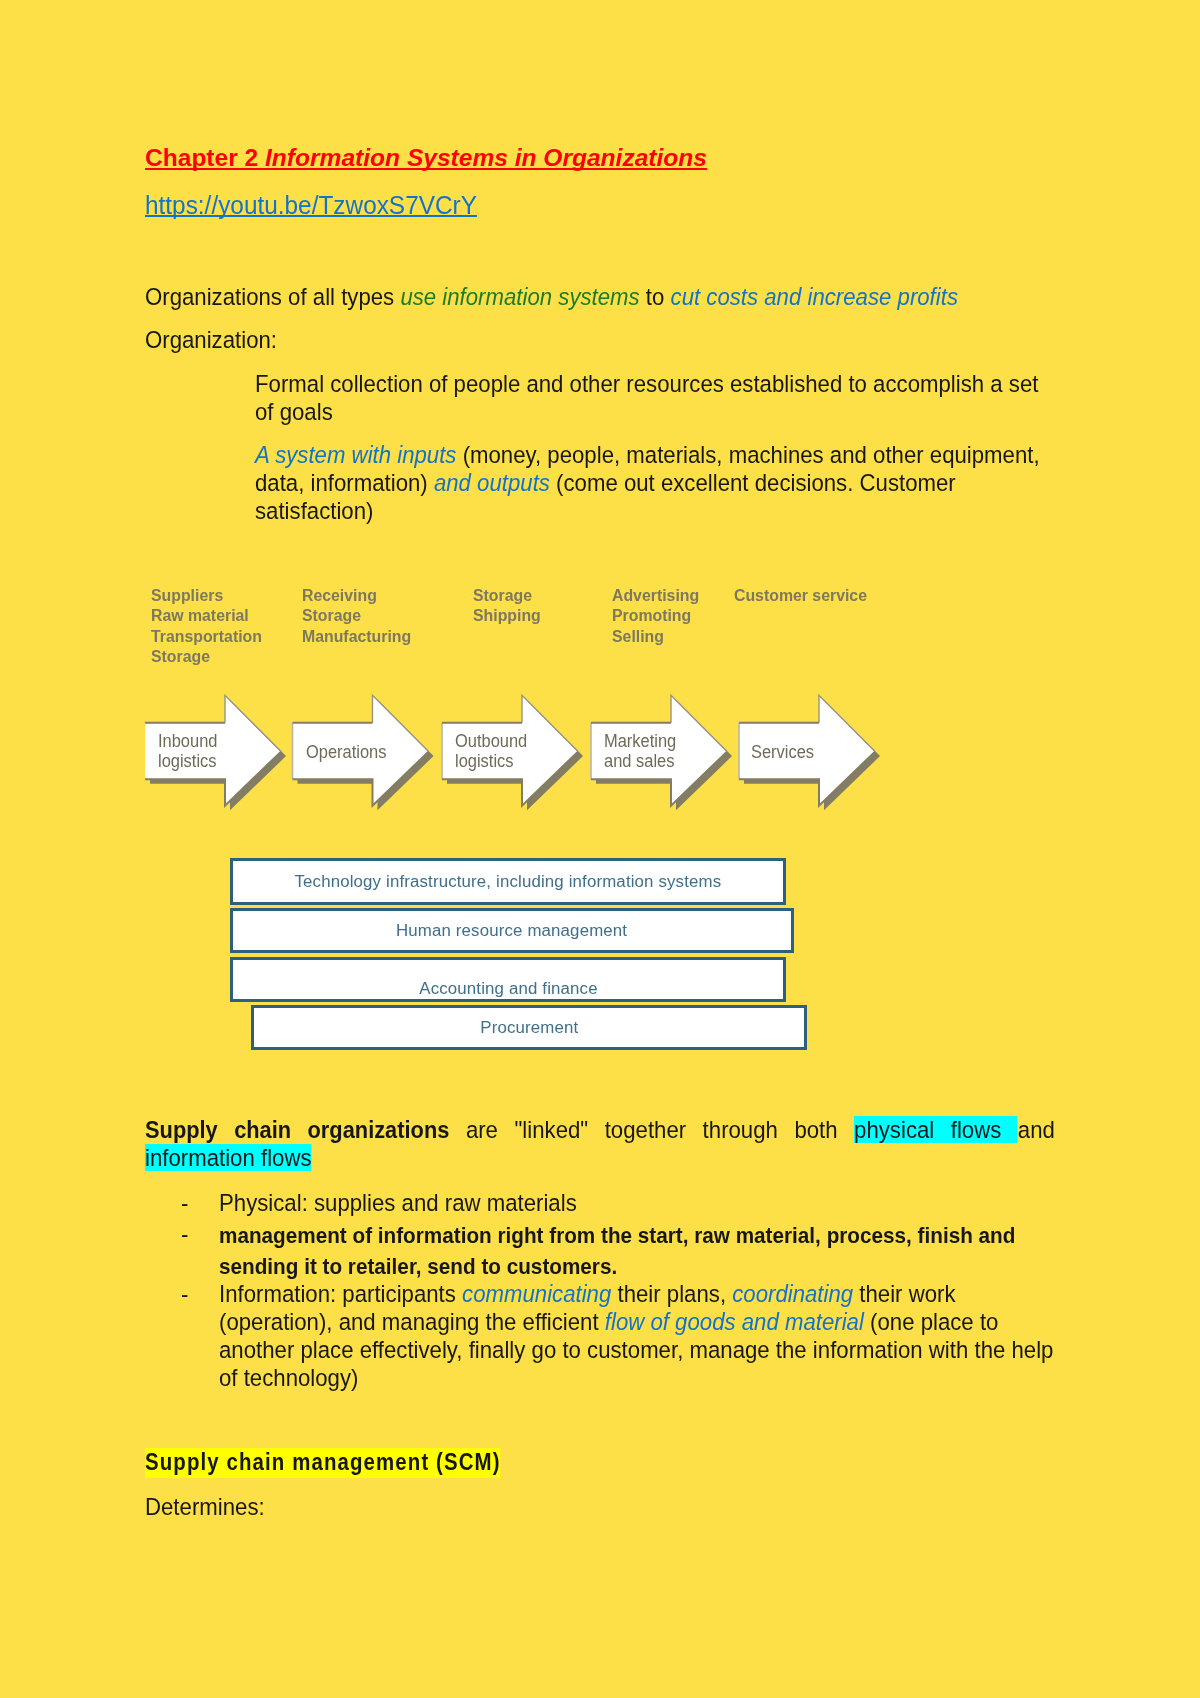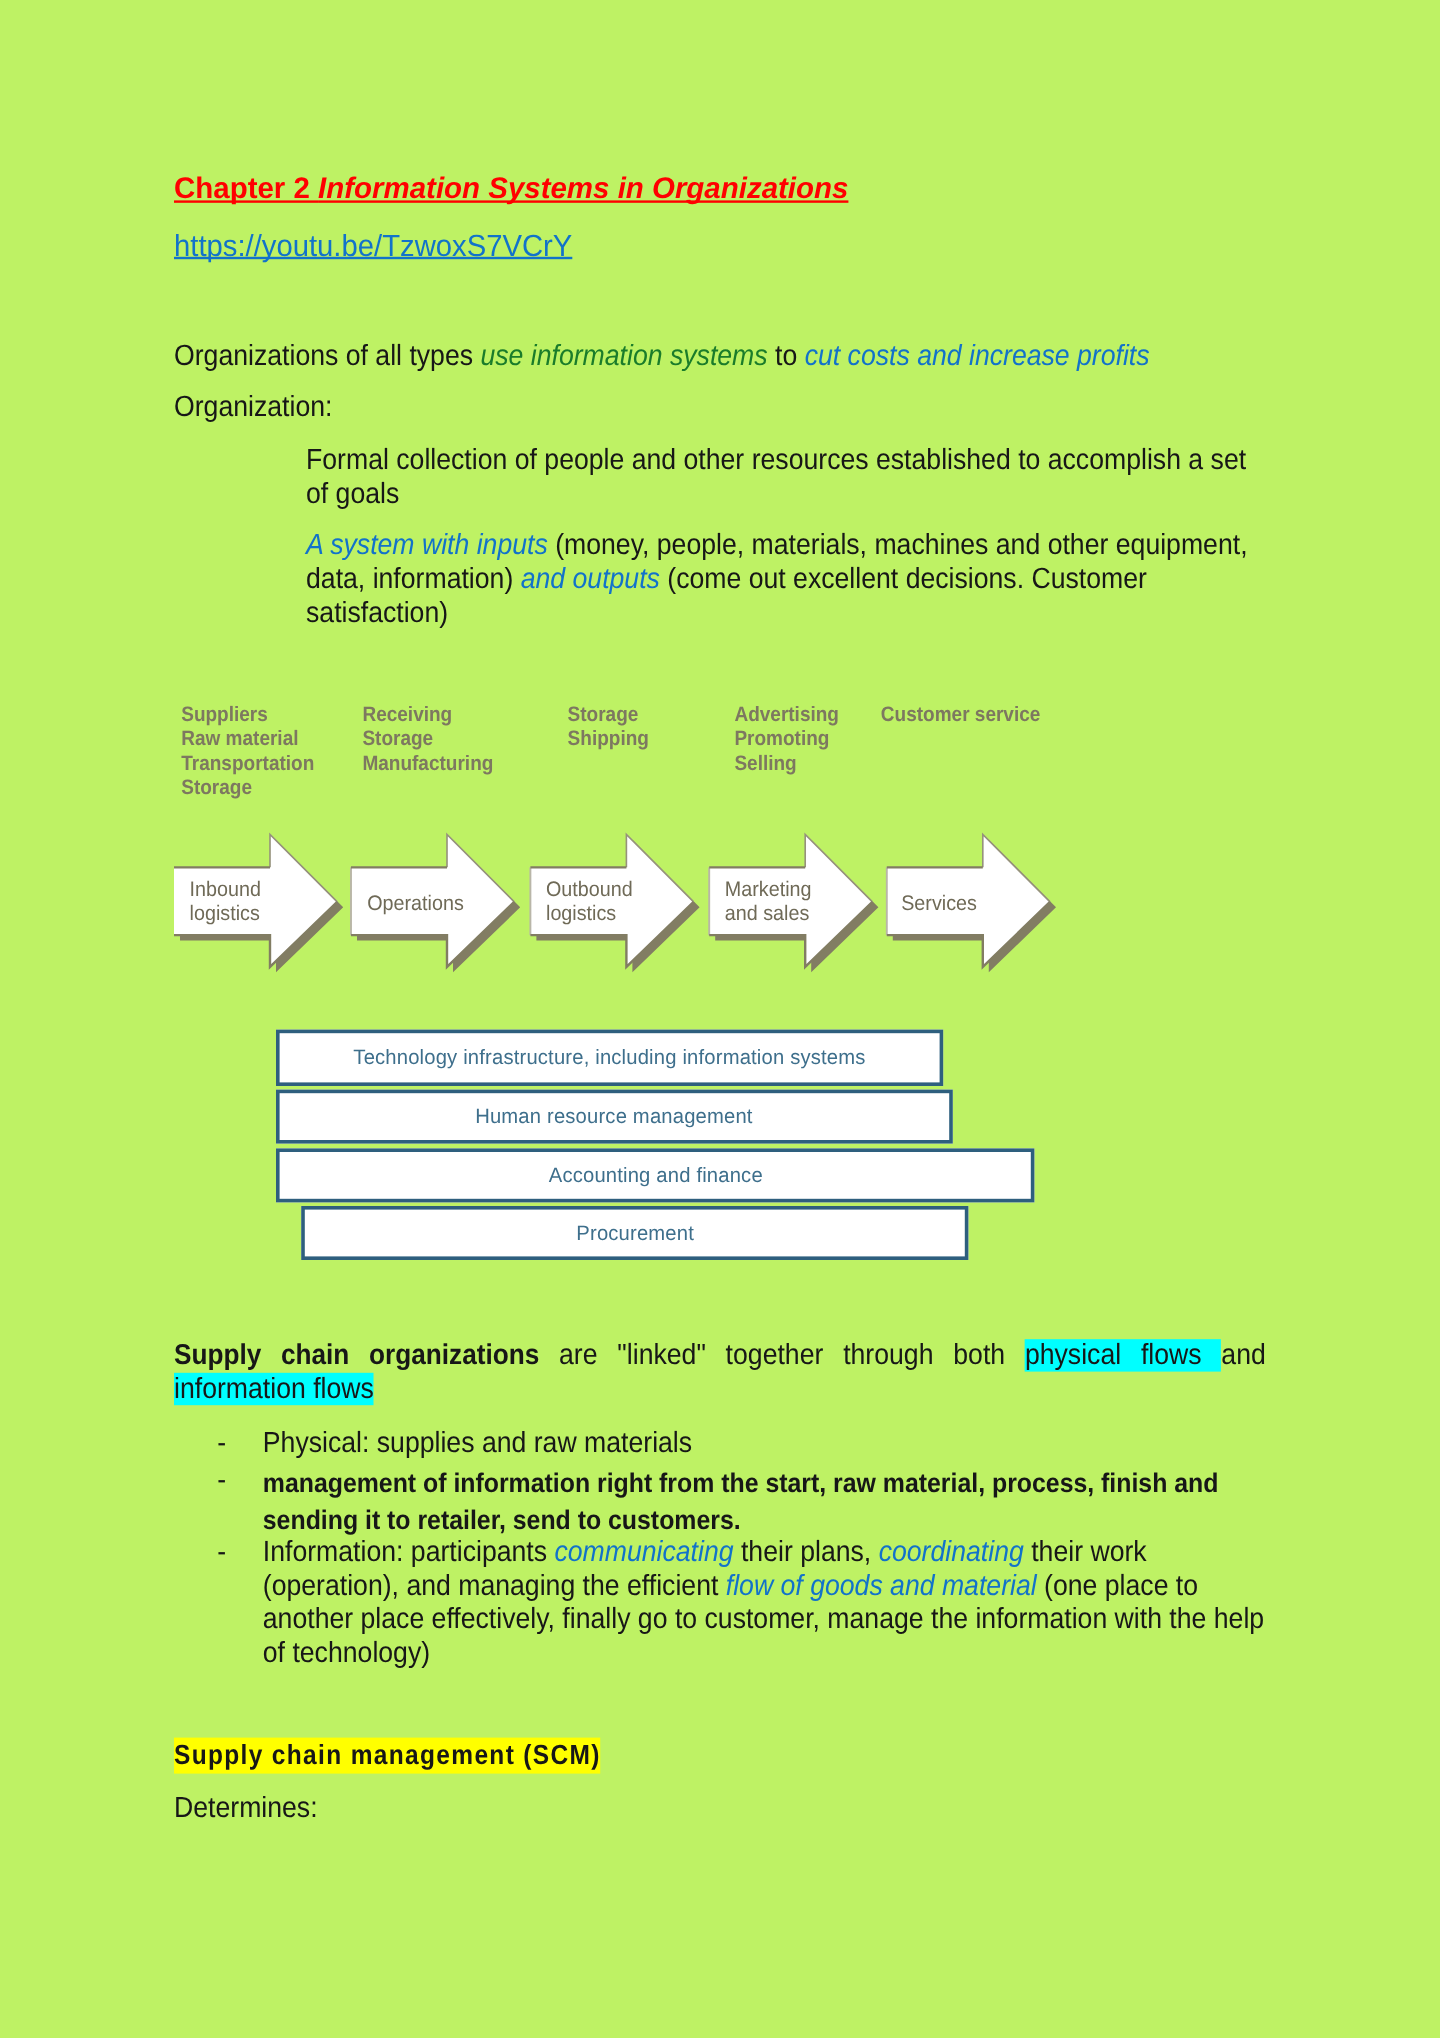--- a/index.html
+++ b/index.html
@@ -1,18 +1,18 @@
 <!DOCTYPE html>
 <html><head>
 <meta charset="utf-8">
 <style>
   html,body{margin:0;padding:0;background:#ffffff;}
   body{width:1200px;height:1698px;overflow:hidden;
        font-family:"Liberation Sans",sans-serif;color:#171717;}
-  .page{position:relative;width:1200px;height:1698px;background:#bef264;
+  .page{position:relative;width:1200px;height:1698px;background:#fde047;
         overflow:hidden;}
 
   
   .txt{position:absolute;font-size:24.3px;line-height:28.3px;color:#171717;
        transform:scaleX(0.9135);transform-origin:0 0;}
 
   #title{position:absolute;left:145px;top:143.5px;font-size:24.8px;line-height:28px;
          font-weight:bold;color:#ff0000;white-space:nowrap;
          transform:scaleX(0.99);transform-origin:0 0;}
   #title span,#title em{text-decoration:underline;text-decoration-thickness:2.2px;
@@ -133,21 +133,21 @@
     <div class="vc-label" style="left:604px;top:731px;">Marketing
 and sales</div>
     <div class="vc-label" style="left:750.5px;top:742px;">Services</div>
 
     <div class="sup-box" style="left:230px;top:858.2px;width:556px;height:46.8px;">
       <span class="sup-row">Technology infrastructure, including information systems</span>
     </div>
     <div class="sup-box" style="left:230px;top:907.6px;width:564px;height:45.3px;">
       <span class="sup-row">Human resource management</span>
     </div>
-    <div class="sup-box" style="left:230px;top:957.1px;width:632px;height:45.2px;">
+    <div class="sup-box" style="left:230px;top:957.1px;width:556px;height:45.2px;align-items:flex-end;">
       <span class="sup-row">Accounting and finance</span>
     </div>
     <div class="sup-box" style="left:230px;top:1005px;width:556px;height:45px;margin-left:21px;">
       <span class="sup-row">Procurement</span>
     </div>
   </div>
 
   <div class="txt" id="p-sc-lead" style="left:145px;top:1116px;width:996px;text-align:justify;"><b style="font-size:23.9px;">Supply chain organizations</b><span> are "linked" together through both </span><span class="hl-cyan">physical flows </span><span>and </span><span class="hl-cyan">information flows</span></div>
 
   <div class="dash" style="left:181px;top:1188.5px;">-</div>

